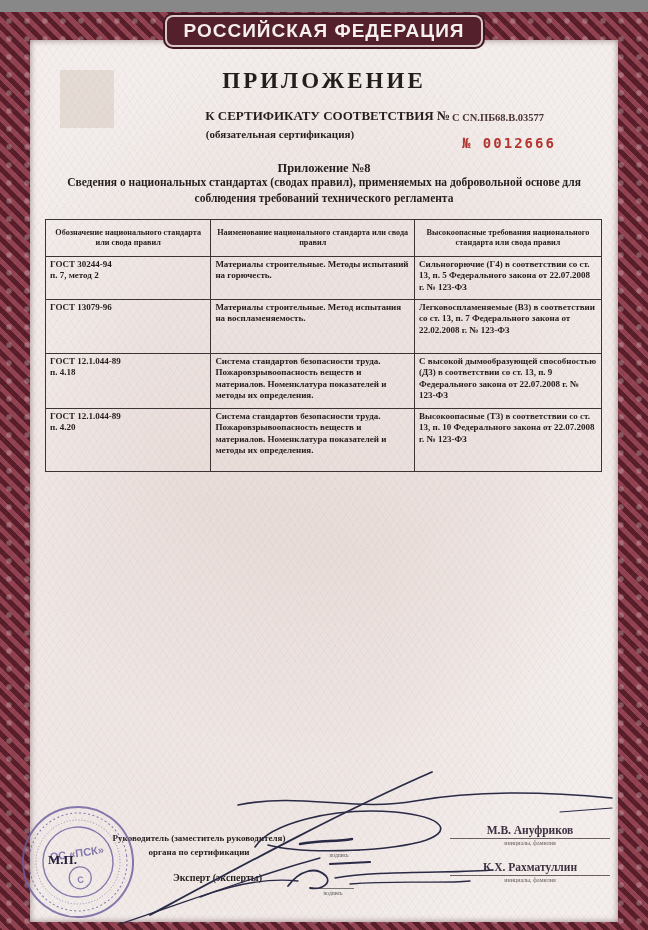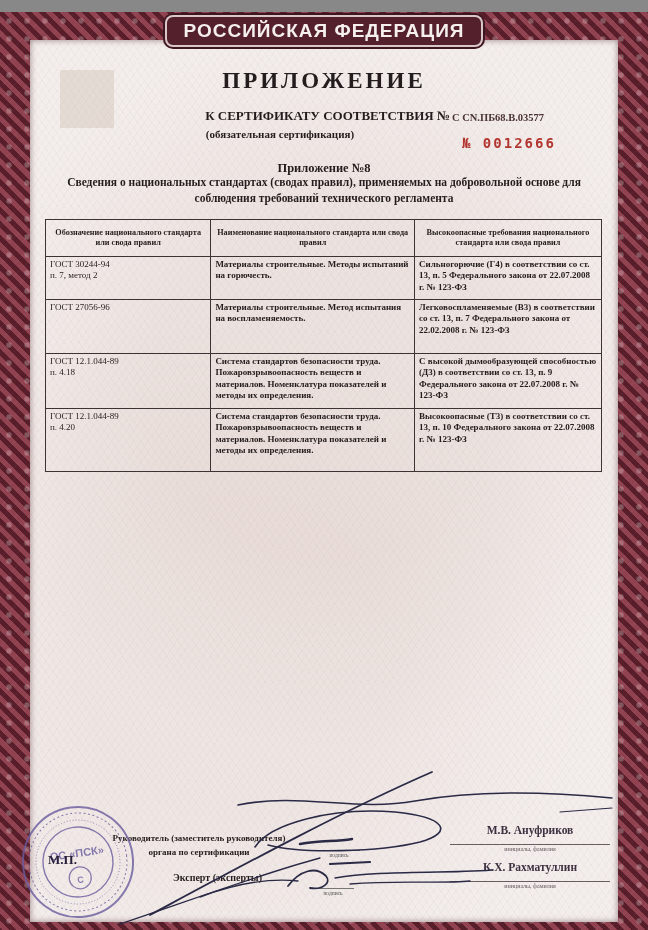--- a/index.html
+++ b/index.html
@@ -42,29 +42,29 @@
   .blanknum{top:123px;left:462px;width:140px;font-family:"DejaVu Sans Mono", monospace;
     font-size:14px;font-weight:bold;color:#b23530;letter-spacing:2px;}
   .app-label{top:149px;left:0;width:648px;text-align:center;font-size:12.5px;font-weight:bold;}
   .app-desc{top:163px;left:58px;width:532px;text-align:center;font-size:11.5px;font-weight:bold;line-height:1.35;}
   table.tbl{
     position:absolute;left:45px;top:207px;width:557px;border-collapse:collapse;
     font-size:9px;line-height:1.25;
   }
   .tbl td{border:1px solid #3c3434;vertical-align:top;padding:2px 4px;}
   .tbl .hdr td{text-align:center;font-weight:bold;font-size:8.2px;vertical-align:middle;height:32px;}
-  .c1{width:160px;white-space:pre-line;font-weight:normal;}
+  .c1{width:160px;white-space:pre-line;font-weight:bold;}
   .c2{width:198px;font-weight:bold;}
   .c3{width:181px;font-weight:bold;}
   .r1 td{height:38px;} .r2 td{height:49px;} .r3 td{height:50px;} .r4 td{height:58px;}
   .sig-label1{top:820px;left:96px;width:206px;text-align:center;font-size:9px;font-weight:bold;line-height:1.5;}
   .sig-label2{top:860px;left:122px;width:140px;text-align:right;font-size:10px;font-weight:bold;}
   .name-block{width:160px;text-align:center;}
   .nb1{top:812px;left:450px;} .nb2{top:849px;left:450px;}
-  .name{font-size:11.5px;font-weight:bold;color:#3d3040;border-bottom:1px solid #6a5d60;padding-bottom:8px;}
+  .name{font-size:11.5px;font-weight:bold;color:#3d3040;border-bottom:1px solid #6a5d60;padding-bottom:2px;}
   .name-cap{font-size:6px;color:#6a5d60;padding-top:1px;}
   .podpis-cap{position:absolute;font-size:5.5px;color:#555;border-top:1px solid #777;width:42px;text-align:center;padding-top:1px;}
   .mp{top:840px;left:48px;font-size:13px;font-weight:bold;color:#28203a;z-index:4;}
   .footer{bottom:6px;left:0;width:648px;text-align:center;font-size:6.5px;color:#8a6060;
     font-family:"Liberation Sans", sans-serif;}
   .sig-svg{position:absolute;left:0;top:740px;z-index:2;}
   .stamp-svg{position:absolute;left:16px;top:790px;z-index:1;opacity:.8;}
 </style>
 </head>
 <body>
@@ -90,21 +90,21 @@
         <td class="c2">Наименование национального стандарта или свода правил</td>
         <td class="c3">Высокоопасные требования национального стандарта или свода правил</td>
       </tr>
       <tr class="r1">
         <td class="c1">ГОСТ 30244-94
 п. 7, метод 2</td>
         <td class="c2">Материалы строительные. Методы испытаний на горючесть.</td>
         <td class="c3">Сильногорючие (Г4) в соответствии со ст. 13, п. 5 Федерального закона от 22.07.2008 г. № 123-ФЗ</td>
       </tr>
       <tr class="r2">
-        <td class="c1">ГОСТ 27056-96</td>
+        <td class="c1">ГОСТ 13079-96</td>
         <td class="c2">Материалы строительные. Метод испытания на воспламеняемость.</td>
         <td class="c3">Легковоспламеняемые (В3) в соответствии со ст. 13, п. 7 Федерального закона от 22.02.2008 г. № 123-ФЗ</td>
       </tr>
       <tr class="r3">
         <td class="c1">ГОСТ 12.1.044-89
 п. 4.18</td>
         <td class="c2">Система стандартов безопасности труда. Пожаровзрывоопасность веществ и материалов. Номенклатура показателей и методы их определения.</td>
         <td class="c3">С высокой дымообразующей способностью (Д3) в соответствии со ст. 13, п. 9 Федерального закона от 22.07.2008 г. № 123-ФЗ</td>
       </tr>
       <tr class="r4">

